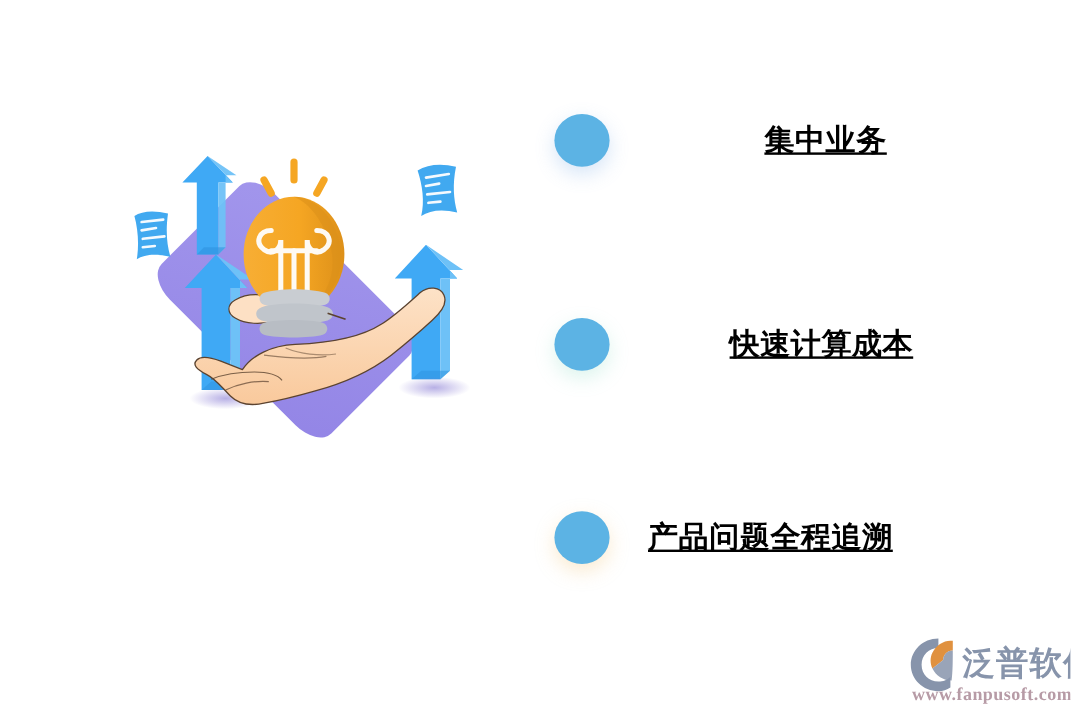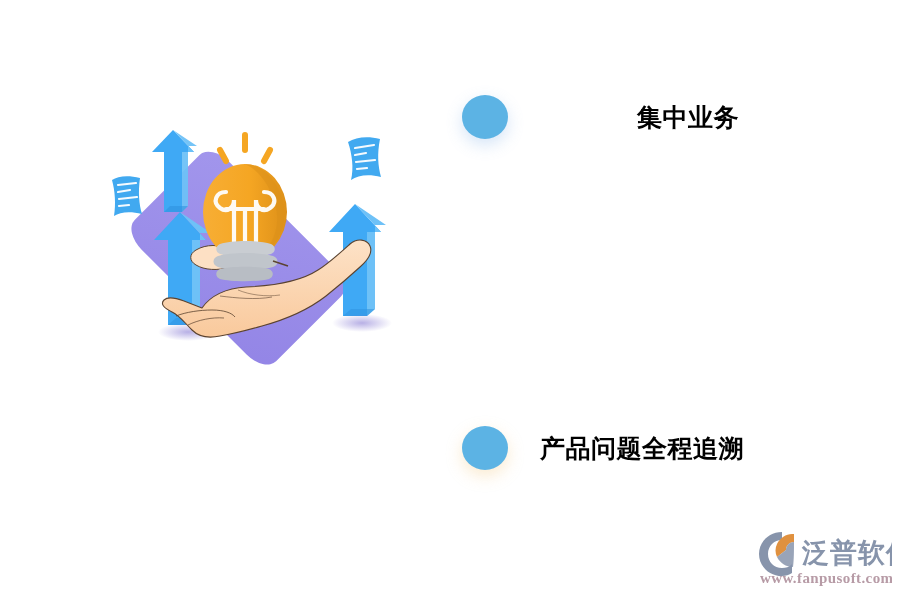--- a/index.html
+++ b/index.html
@@ -66,20 +66,21 @@
   .bullet-dot.glow-b { box-shadow: 0 6px 16px rgba(130,215,190,0.28); }
   .bullet-dot.glow-c { box-shadow: 0 6px 16px rgba(240,195,120,0.34); }
 
   .feature-label {
     font-size: 25px;
     font-weight: bold;
     color: #000000;
     letter-spacing: 0.5px;
     white-space: nowrap;
     line-height: 1;
+    text-decoration: underline;
   }
   .feature-row.r0 .feature-label { margin-left: 129px; }
   .feature-row.r1 .feature-label { margin-left: 100px; }
   .feature-row.r2 .feature-label { margin-left: 32px; }
 
   
   .watermark {
     position: absolute;
     right: 8px;
     bottom: 12px;
@@ -206,20 +207,24 @@
     </svg>
   </div>
 
   <div class="feature-list">
 
     <div class="feature-row r0">
       <div class="bullet-dot glow-a"></div>
       <div class="feature-label">集中业务</div>
     </div>
 
+    <div class="feature-row r1">
+      <div class="bullet-dot glow-b"></div>
+      <div class="feature-label">快速计算成本</div>
+    </div>
 
     <div class="feature-row r2">
       <div class="bullet-dot glow-c"></div>
       <div class="feature-label">产品问题全程追溯</div>
     </div>
 
   </div>
 
   <div class="watermark">
     <svg viewBox="0 0 136 62" xmlns="http://www.w3.org/2000/svg">

